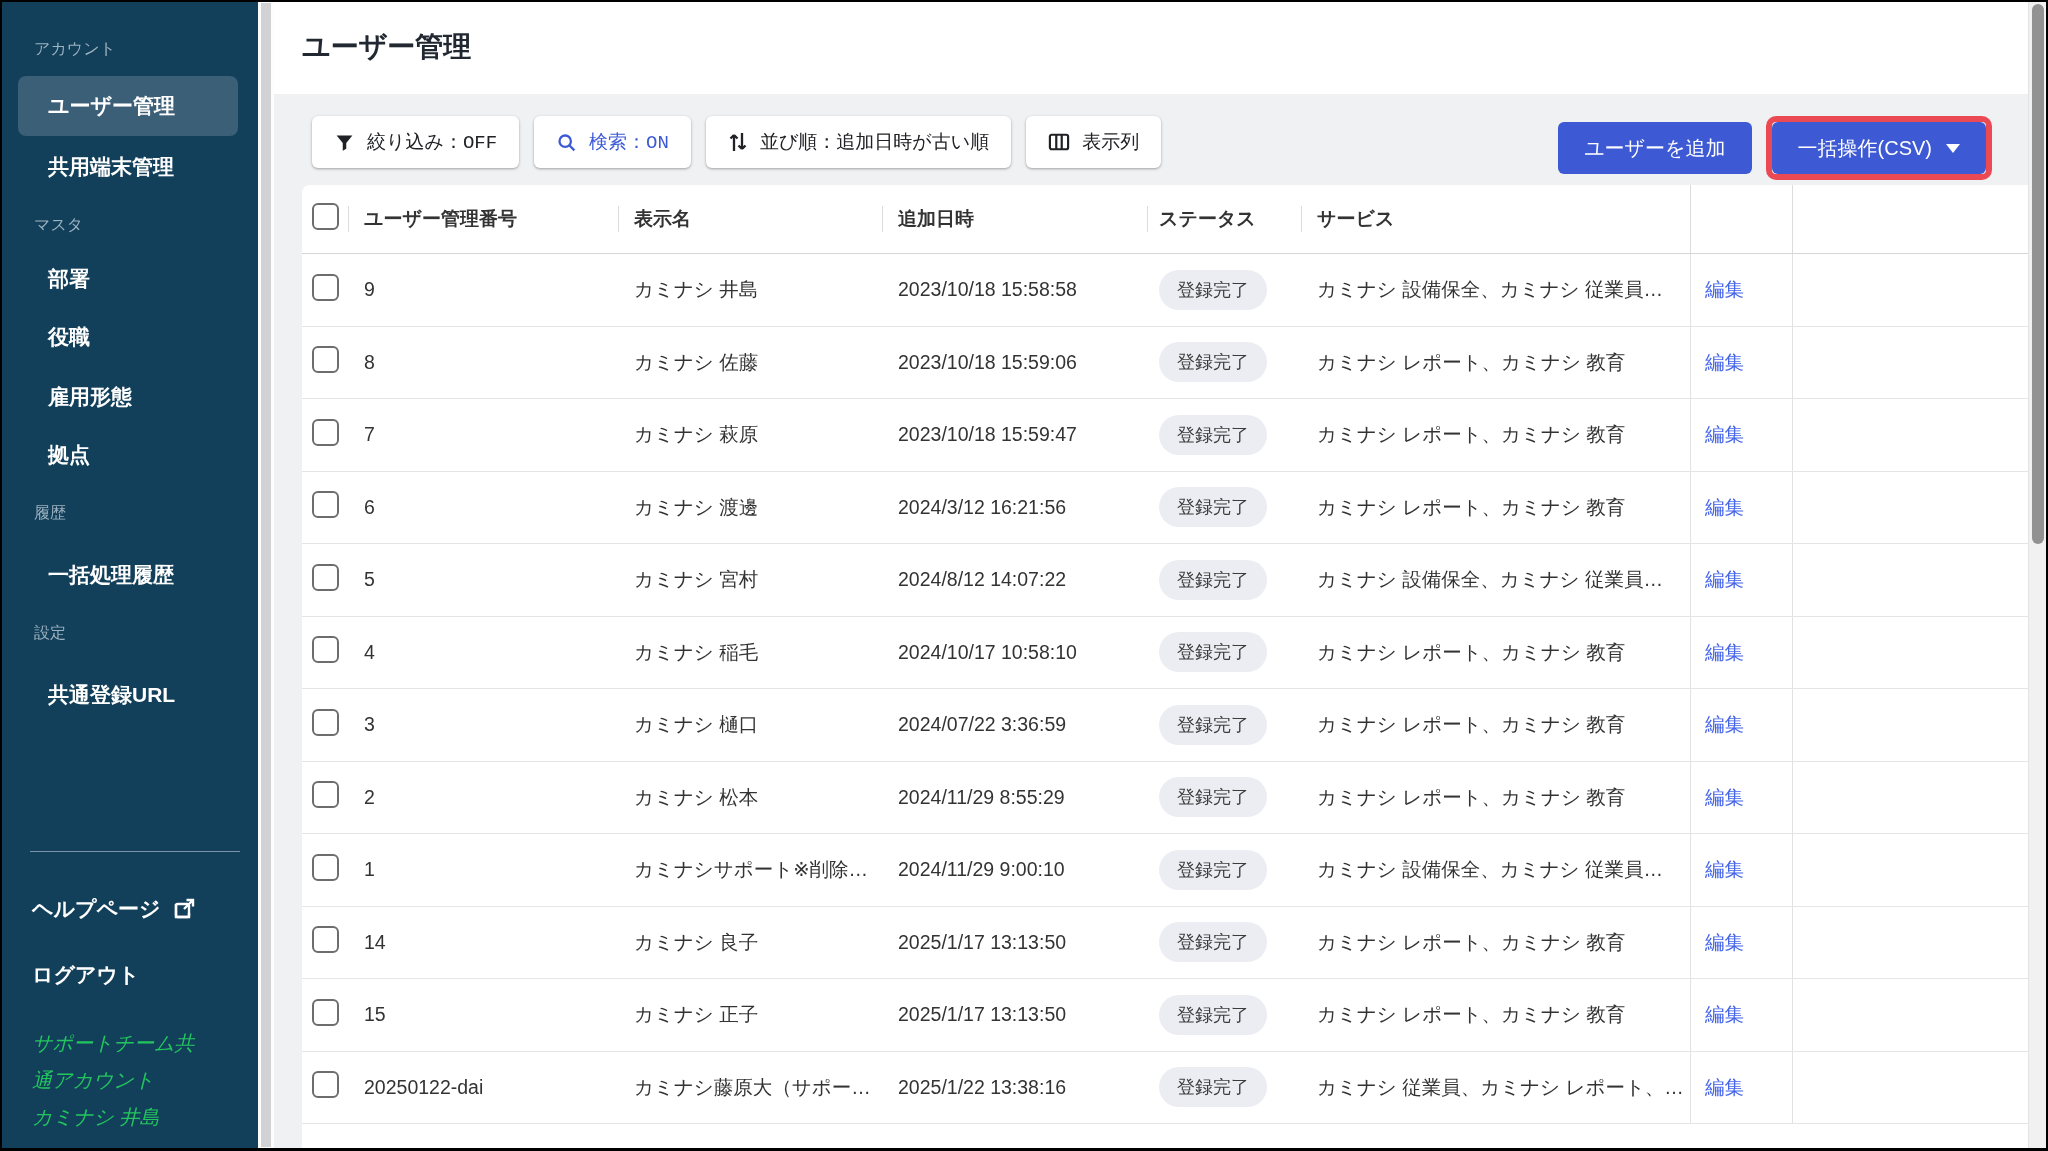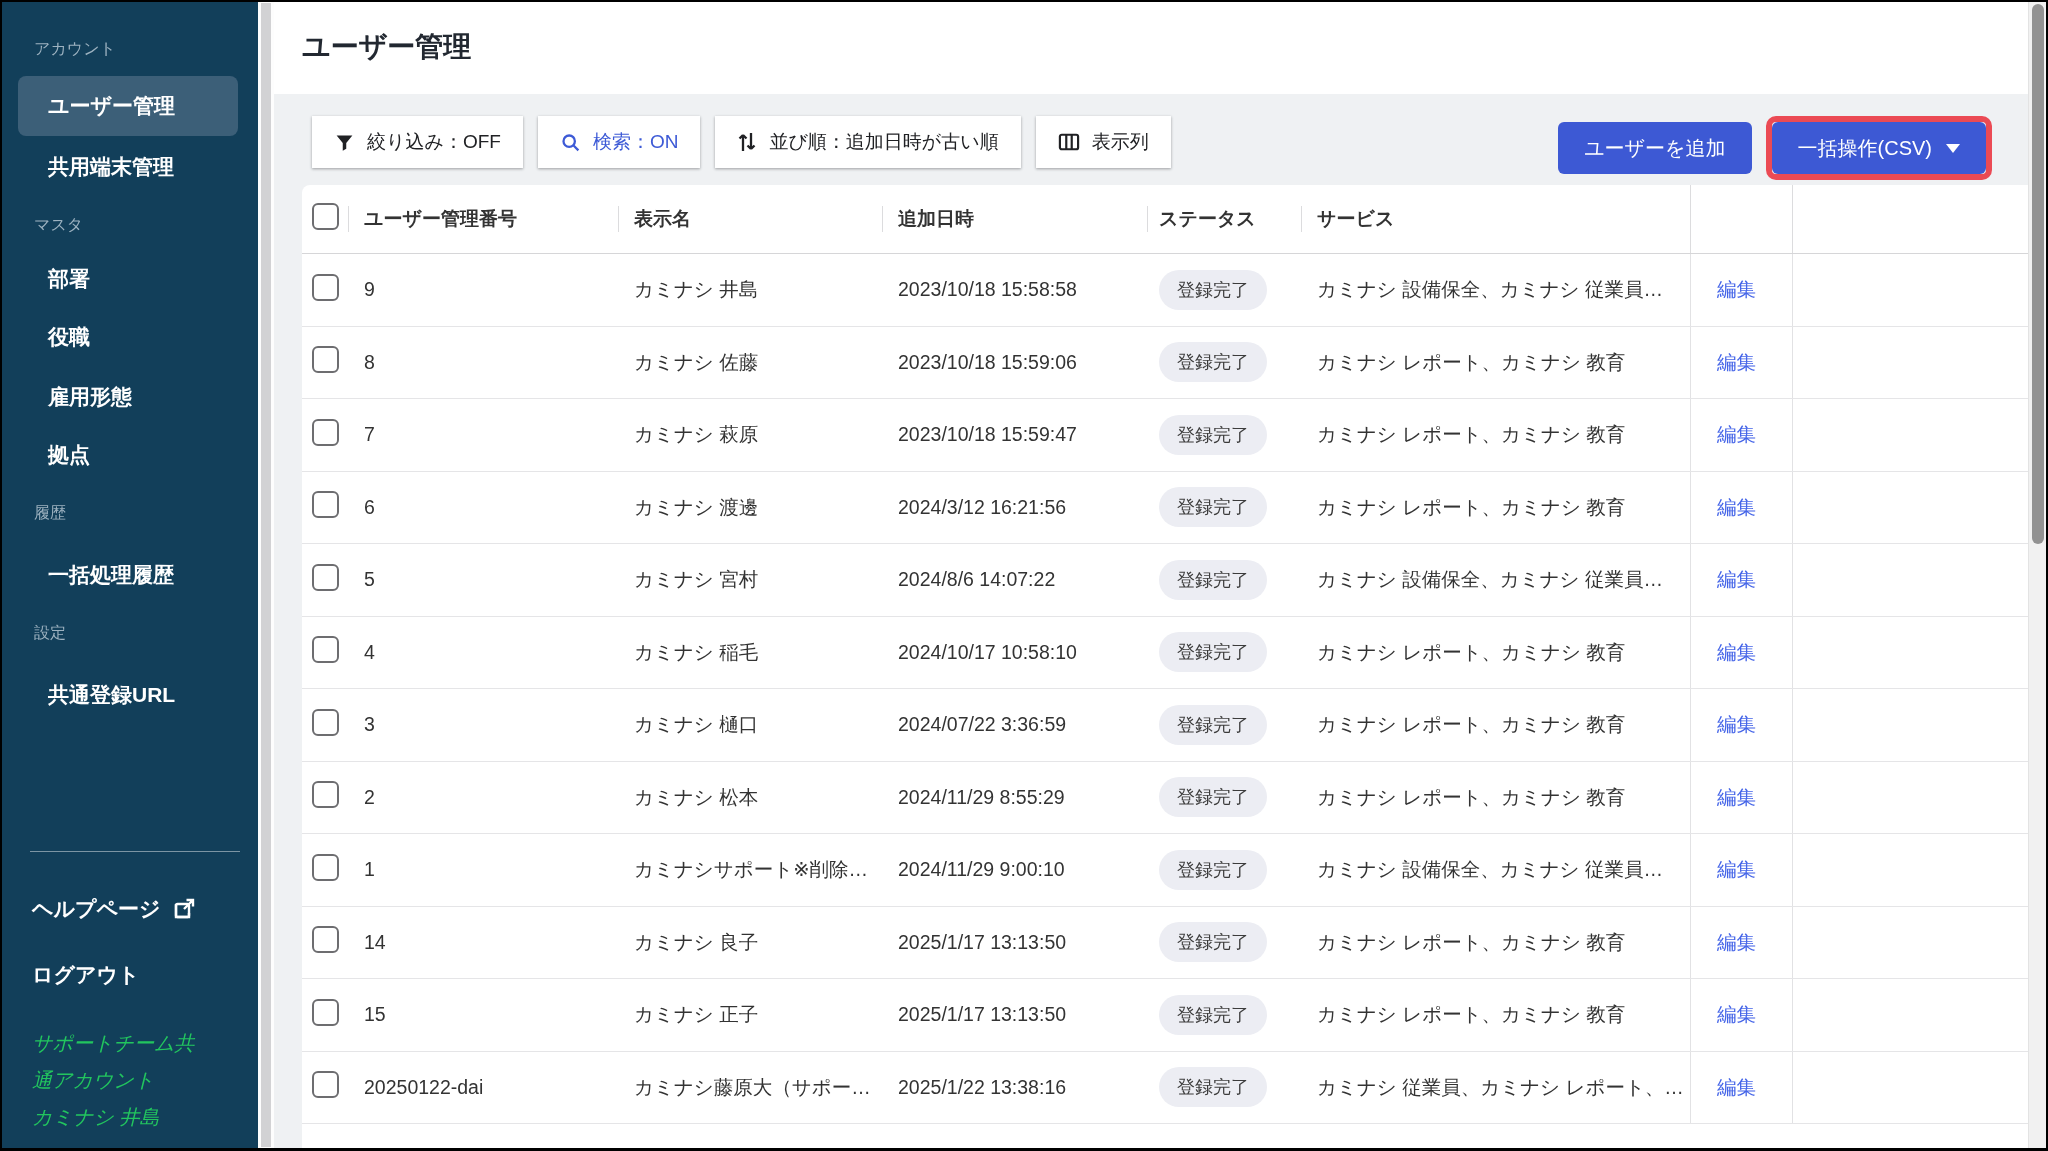--- a/index.html
+++ b/index.html
@@ -51,22 +51,22 @@
 
   
   .main { position:relative; flex:1 1 auto; background:#eff1f3; height:100%; overflow:hidden; }
   .title-band { position:absolute; top:0; left:0; right:0; height:92px; background:#fff; }
   .page-title { position:absolute; top:26px; left:28px; font-size:28px; font-weight:700; color:#222831; }
 
   .toolbar { position:absolute; top:114px; left:38px; right:54px; display:flex;
              justify-content:space-between; align-items:flex-start; }
   .tb-left { display:flex; gap:15px; }
   .btn { display:flex; align-items:center; gap:12px; height:52px; padding:0 22px; background:#fff;
-         border:none; border-radius:0; font-size:19px; font-weight:500; color:#202124; cursor:pointer;
-         font-family:Liberation Sans, sans-serif; box-shadow:0 1px 3px rgba(60,64,67,.30), 0 1px 2px rgba(60,64,67,.18);
+         border:none; border-radius:6px; font-size:19px; font-weight:500; color:#202124; cursor:pointer;
+         font-family:Liberation Mono, monospace; box-shadow:0 1px 3px rgba(60,64,67,.30), 0 1px 2px rgba(60,64,67,.18);
          white-space:nowrap; }
   .btn.blue-text { color:#3d5ad6; }
   .btn-primary { display:flex; align-items:center; justify-content:center; gap:14px; height:52px;
                  padding:0 26px; background:#3d59d4; color:#fff; border:none; border-radius:6px;
                  font-size:20px; font-weight:500; font-family:inherit; cursor:pointer; white-space:nowrap; }
   .tb-right { display:flex; gap:14px; align-items:center; }
   .highlight-box { border:6px solid #eb4a54; border-radius:10px; padding:0; }
   .caret { width:0; height:0; border-left:7px solid transparent; border-right:7px solid transparent;
            border-top:9px solid #fff; }
   .icon svg { display:block; }
@@ -75,21 +75,21 @@
   .table-card { position:absolute; top:183px; left:28px; width:1880px; bottom:0; background:#fff;
                 border-radius:8px 8px 0 0; overflow:hidden; }
   .thead, .trow { display:grid; grid-template-columns:46px 270px 264px 265px 154px 389px 102px 1fr;
                   align-items:center; }
   .thead { height:69px; border-bottom:1px solid #d6d6d8; font-size:19px; font-weight:700; color:#333; }
   .trow { height:72.5px; border-bottom:1px solid #e5e5e7; font-size:19.5px; color:#333; }
   .cell { padding-left:16px; white-space:nowrap; overflow:hidden; }
   .c-check { padding-left:10px; }
   .c-status { padding-left:12px; }
   .c-edit, .c-extra { align-self:stretch; display:flex; align-items:center;
-                      border-left:1px solid #e2e2e4; padding-left:26px; }
+                      border-left:1px solid #e2e2e4; padding-left:14px; }
   .thead .hsep { position:relative; }
   .thead .hsep::before { content:""; position:absolute; left:0; top:50%; transform:translateY(-50%);
                          width:1px; height:36px; background:#dcdcde; }
   .thead .c-edit, .thead .c-extra { border-left:1px solid #dcdcde; }
   .checkbox { display:inline-block; width:27px; height:27px; border:2.5px solid #6d6d70;
               border-radius:6px; background:#fff; cursor:pointer; }
   .pill { display:inline-block; background:#ecedf3; border-radius:22px; padding:8px 18px;
           font-size:18px; color:#3c3c3c; white-space:nowrap; }
   .edit-link { color:#4565e8; text-decoration:none; font-size:19.5px; cursor:pointer; }
 
@@ -285,21 +285,21 @@
     </div>
     <div class="c-extra"></div>
   </div>
 
   <div class="trow">
     <div class="cell c-check">
       <span class="checkbox"></span>
     </div>
     <div class="cell">5</div>
     <div class="cell">カミナシ 宮村</div>
-    <div class="cell">2024/8/6 14:07:22</div>
+    <div class="cell">2024/8/12 14:07:22</div>
     <div class="cell c-status">
       <span class="pill">登録完了</span>
     </div>
     <div class="cell">カミナシ 設備保全、カミナシ 従業員…</div>
     <div class="c-edit">
       <a class="edit-link">編集</a>
     </div>
     <div class="c-extra"></div>
   </div>
 

